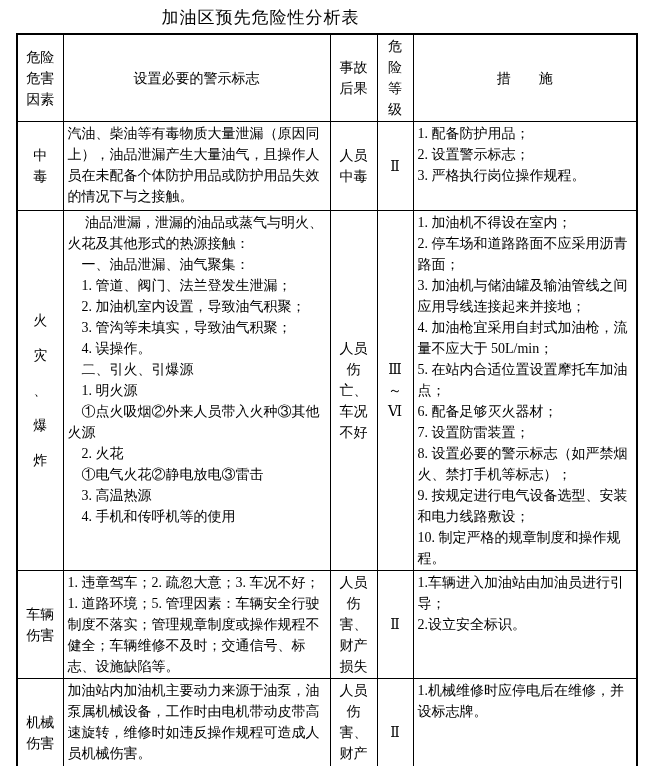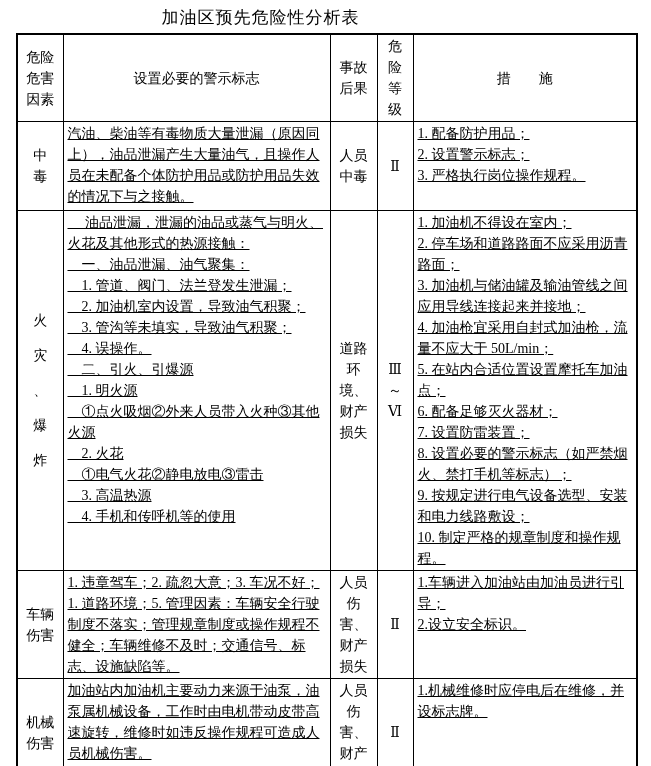--- a/index.html
+++ b/index.html
@@ -46,21 +46,20 @@
     overflow: hidden;
     box-sizing: border-box;
   }
   .c-mid {
     text-align: center;
     vertical-align: middle;
   }
   .c-top {
     text-align: left;
     vertical-align: top;
-    text-decoration: underline;
   }
   .hdr {
     text-align: center;
     vertical-align: middle;
     line-height: 20px;
   }
   tr.r-header  { height: 82px; }
   tr.r-poison  { height: 89px; }
   tr.r-fire    { height: 356px; }
   tr.r-fire td.hazard-cell { line-height: 35px; }
@@ -121,21 +120,21 @@
 　2. 加油机室内设置，导致油气积聚；
 　3. 管沟等未填实，导致油气积聚；
 　4. 误操作。
 　二、引火、引爆源
 　1. 明火源
 　①点火吸烟②外来人员带入火种③其他火源
 　2. 火花
 　①电气火花②静电放电③雷击
 　3. 高温热源
 　4. 手机和传呼机等的使用</td>
-      <td class="c-mid">道路环境、财产损失</td>
+      <td class="c-mid">人员伤亡、车况不好</td>
       <td class="c-mid">Ⅲ
 ～
 Ⅵ</td>
       <td class="c-top">1. 加油机不得设在室内；
 2. 停车场和道路路面不应采用沥青路面；
 3. 加油机与储油罐及输油管线之间应用导线连接起来并接地；
 4. 加油枪宜采用自封式加油枪，流量不应大于 50L/min；
 5. 在站内合适位置设置摩托车加油点；
 6. 配备足够灭火器材；
 7. 设置防雷装置；

